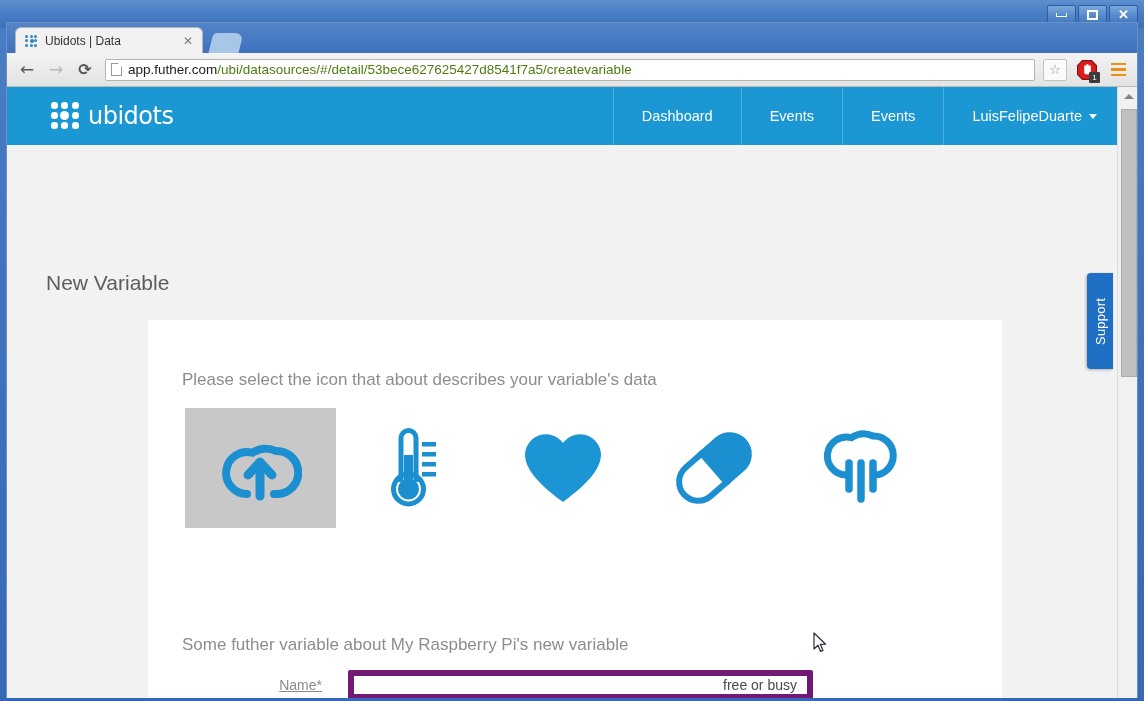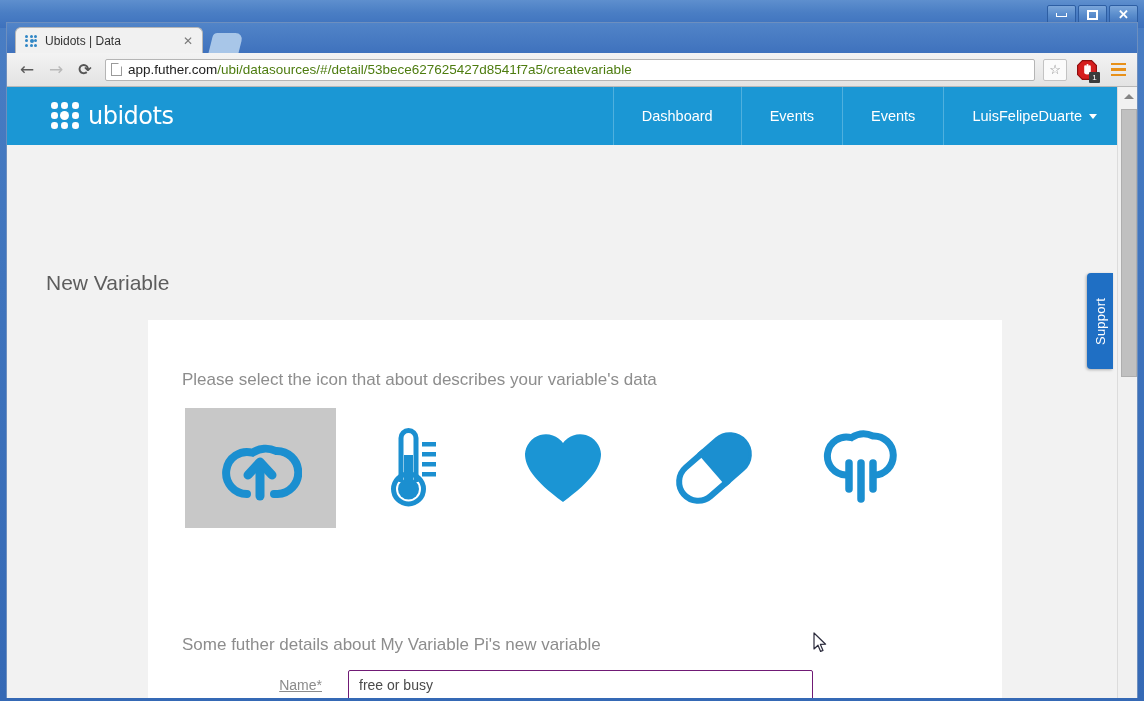--- a/index.html
+++ b/index.html
@@ -250,27 +250,28 @@
     margin-bottom: 26px;
   }
   .form-label {
     width: 200px; text-align: right; padding-right: 26px;
     font-size: 14px; color: #8b8b8b;
     font-family: "Liberation Sans", sans-serif;
     text-decoration: underline;
   }
   .form-input {
     width: 465px; height: 30px;
-    border: 1px solid #701a75;
+    border: 6px solid #701a75;
     background: #ffffff;
     padding: 0 10px;
     font-size: 14px; color: #4a4a4a;
     border-radius: 2px;
     font-family: "Liberation Sans", sans-serif;
     outline: none;
+    text-align: right;
   }
   .form-input::placeholder { color: #b0b0b0; }
 
   
   #support-tab {
     position: absolute; right: 26px; top: 186px;
     width: 26px; height: 96px;
     background: #1f6fc4;
     border-radius: 4px 0 0 4px;
     box-shadow: -1px 1px 3px rgba(0,0,0,.28);
@@ -454,21 +455,21 @@
             <svg width="88" height="82" viewBox="0 0 88 82">
               <path d="M25 48 a19 19 0 1 1 5.5-37.3 A22 22 0 0 1 52 9 a19 19 0 0 1 1.5 39" fill="none" stroke="#1b8fd0" stroke-width="7" stroke-linecap="round"></path>
               <path d="M28 36 V62" stroke="#1b8fd0" stroke-width="7.5" stroke-linecap="round"></path>
               <path d="M40 36 V72" stroke="#1b8fd0" stroke-width="7.5" stroke-linecap="round"></path>
               <path d="M52 36 V62" stroke="#1b8fd0" stroke-width="7.5" stroke-linecap="round"></path>
             </svg>
           </div>
 
         </div>
 
-        <div class="card-heading" id="details-prompt">Some futher details about My Variable Pi's new variable</div>
+        <div class="card-heading" id="details-prompt">Some futher variable about My Raspberry Pi's new variable</div>
 
         <div id="form-area">
           <div class="form-row">
             <div class="form-label">Name*</div>
             <input class="form-input" type="text" value="free or busy" style="">
           </div>
 
         </div>
 
       </div>

